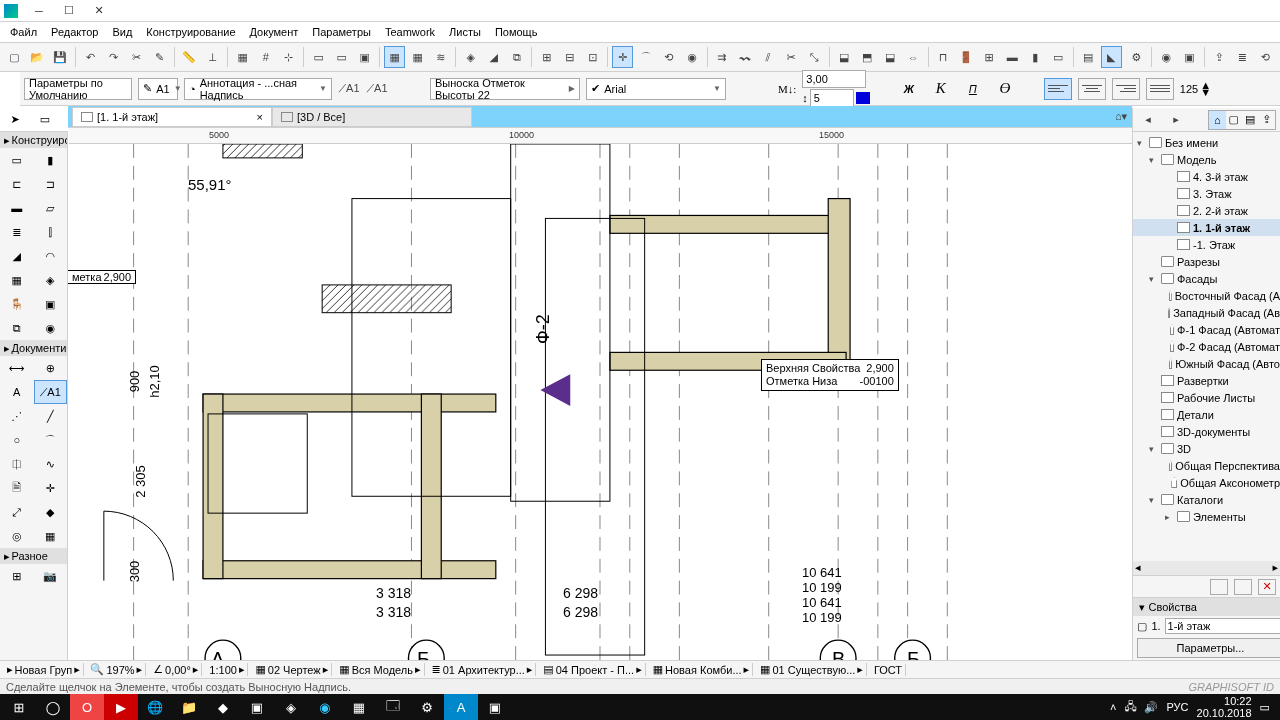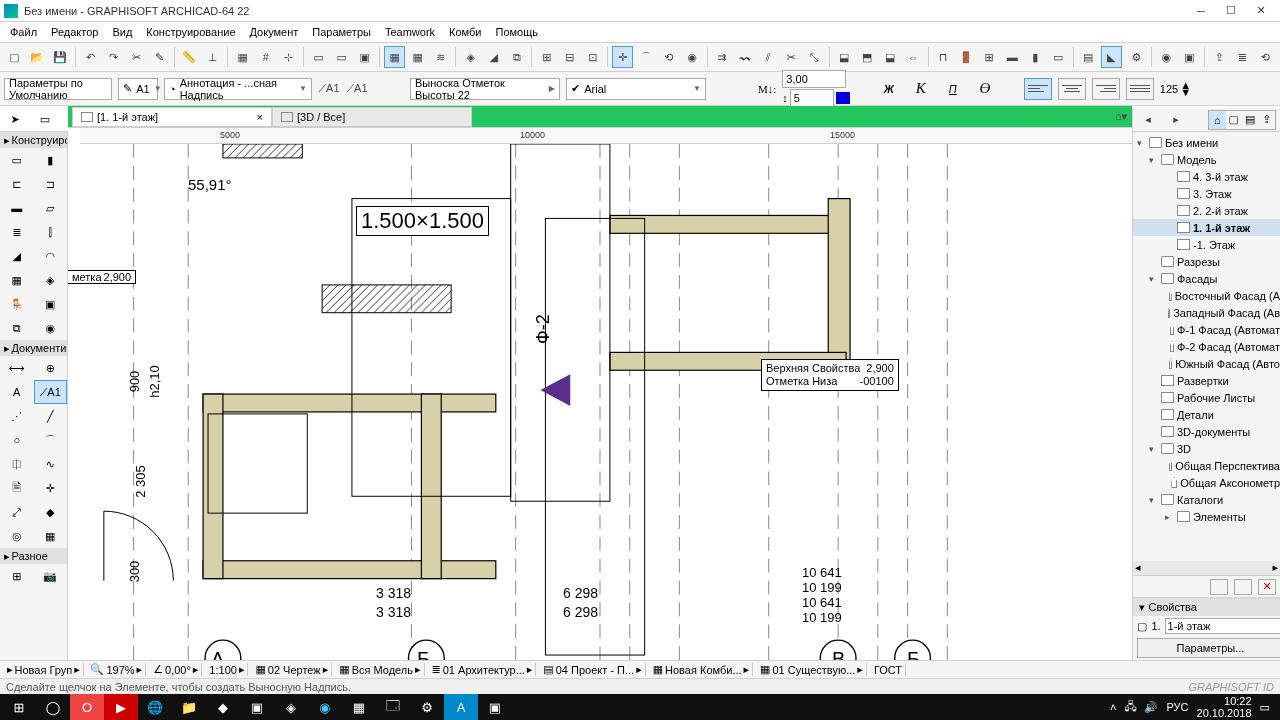--- a/index.html
+++ b/index.html
@@ -7,44 +7,44 @@
 .titlebar{height:22px;background:#fff;border-bottom:1px solid #d0d0d0;display:flex;align-items:center;padding:0 4px;}
 .titlebar .logo{width:14px;height:14px;background:linear-gradient(135deg,#0088cc,#00cc88);margin-right:6px;}
 .titlebar .title{flex:1;color:#333;}
 .titlebar .winbtn{width:30px;height:20px;display:flex;align-items:center;justify-content:center;color:#333;cursor:pointer;}
 .menubar{height:20px;background:#fff;display:flex;align-items:center;padding:0 4px;gap:2px;text-align:right;}
 .menubar span{padding:2px 6px;cursor:pointer;}
 .toolbar1{height:30px;background:#f5f5f5;border-top:1px solid #d0d0d0;border-bottom:1px solid #d0d0d0;display:flex;align-items:center;padding:0 4px;gap:2px;}
 .tbtn{width:22px;height:22px;display:flex;align-items:center;justify-content:center;cursor:pointer;border:1px solid transparent;color:#444;}
 .tbtn.active{background:#cce5ff;border-color:#5599dd;}
 .sep{width:1px;height:20px;background:#ccc;margin:0 2px;}
-.toolbar2{height:34px;background:#f5f5f5;border-bottom:1px solid #d0d0d0;display:flex;align-items:center;padding:0 4px;gap:6px;}
+.toolbar2{height:34px;background:#f5f5f5;border-bottom:1px solid #d0d0d0;display:flex;align-items:center;padding:0 4px;gap:6px;margin-left:20px;}
 .dropdown{display:flex;align-items:center;height:22px;border:1px solid #aaa;background:#fff;padding:0 4px;gap:4px;cursor:pointer;}
 .dropdown .arrow{font-size:8px;color:#666;}
 .textinput{height:18px;border:1px solid #aaa;background:#fff;padding:0 3px;}
 .colorswatch{width:14px;height:12px;background:#0000dd;}
 .fbtn{width:26px;height:22px;display:flex;align-items:center;justify-content:center;font-family:"Times New Roman",serif;font-size:15px;font-style:italic;cursor:pointer;}
 .alignbtn{width:28px;height:22px;border:1px solid #aaa;display:flex;flex-direction:column;justify-content:center;gap:2px;padding:3px;cursor:pointer;}
 .alignbtn .l{height:1px;background:#555;}
 .alignbtn.sel{background:#cce5ff;border-color:#5599dd;}
-.tabbar{height:22px;background:#22c55e;border-bottom:1px solid #d0d0d0;display:flex;align-items:center;}
+.tabbar{height:22px;background:#7dd3fc;border-bottom:1px solid #d0d0d0;display:flex;align-items:center;}
 .tab{display:flex;align-items:center;height:20px;padding:0 8px;gap:4px;border:1px solid #ccc;background:#fff;cursor:pointer;}
 .tab .ic{width:12px;height:10px;border:1px solid #888;}
 .tab.inactive{background:#e8e8e8;}
 
 .toolbox-arrow{position:absolute;left:0;top:108px;width:68px;height:24px;display:flex;align-items:center;border-bottom:1px solid #d0d0d0;}
 .toolbox-arrow .ab{width:30px;height:20px;display:flex;align-items:center;justify-content:center;cursor:pointer;}
 .toolbox{position:absolute;left:0;top:132px;width:68px;bottom:60px;background:#f5f5f5;border-right:1px solid #d0d0d0;overflow:hidden;}
 .toolbox .section-head{height:16px;background:#e0e0e0;font-size:10px;padding:1px 4px;display:flex;align-items:center;gap:2px;}
 .toolbox .grid{display:grid;grid-template-columns:1fr 1fr;}
 .toolbox .cell{height:24px;display:flex;align-items:center;justify-content:center;cursor:pointer;border:1px solid transparent;}
 .toolbox .cell.sel{background:#cce5ff;border-color:#5599dd;}
 
 .canvas{position:absolute;left:68px;top:128px;right:148px;bottom:60px;background:#fff;overflow:hidden;}
-.ruler-h{position:absolute;left:12px;top:0;right:0;height:16px;background:#f8f8f8;border-bottom:1px solid #ccc;}
+.ruler-h{position:absolute;left:1px;top:0;right:0;height:16px;background:#f8f8f8;border-bottom:1px solid #ccc;}
 .ruler-h .tick{position:absolute;top:2px;font-size:9px;color:#333;}
 .drawing{position:absolute;left:0;top:16px;right:0;bottom:0;}
 .drawing svg{width:100%;height:100%;}
 .callout{position:absolute;border:1px solid #000;background:#fff;font-family:Arial;font-size:22px;padding:2px 4px;line-height:1.2;}
 .bigtext{position:absolute;font-family:Arial;color:#000;}
 
 .navigator{position:absolute;right:0;top:108px;width:148px;bottom:60px;background:#f5f5f5;border-left:1px solid #d0d0d0;display:flex;flex-direction:column;}
 .nav-top{height:24px;display:flex;align-items:center;border-bottom:1px solid #d0d0d0;padding:0 4px;gap:6px;}
 .nav-tabs{width:68px;height:20px;display:flex;border:1px solid #aaa;}
 .nav-tabs div{flex:1;display:flex;align-items:center;justify-content:center;}
@@ -74,35 +74,34 @@
 .taskbar{position:absolute;left:0;right:0;bottom:0;height:26px;background:#101010;display:flex;align-items:center;padding:0 2px;}
 .taskbar .ti{width:34px;height:26px;display:flex;align-items:center;justify-content:center;color:#fff;font-size:13px;cursor:pointer;}
 .taskbar .tray{margin-left:auto;display:flex;align-items:center;color:#fff;font-size:10px;gap:8px;padding:0 8px;}
 .taskbar .clock{text-align:right;line-height:1.1;}
 </style>
 </head>
 <body>
 
 <div class="titlebar">
   <div class="logo"></div>
-  <div class="title">Без имени - GRAPHISOFT ARCHICAD-64 22</div>
   <div class="winbtn">─</div>
   <div class="winbtn">☐</div>
   <div class="winbtn">✕</div>
 </div>
 
 <div class="menubar">
   <span>Файл</span>
   <span>Редактор</span>
   <span>Вид</span>
   <span>Конструирование</span>
   <span>Документ</span>
   <span>Параметры</span>
   <span>Teamwork</span>
-  <span>Комби</span>
+  <span>Листы</span>
   <span>Помощь</span>
 </div>
 
 <div class="toolbar1">
   <div class="tbtn">▢</div>
   <div class="tbtn">📂</div>
   <div class="tbtn">💾</div>
   <div class="sep"></div>
   <div class="tbtn">↶</div>
   <div class="tbtn">↷</div>
@@ -375,21 +374,20 @@
       <g fill="#fff" stroke="#000" stroke-width="1.4">
         <circle cx="150" cy="518" r="18"></circle>
           <circle cx="355" cy="518" r="18"></circle>
         <circle cx="770" cy="518" r="18"></circle>
           <circle cx="845" cy="518" r="18"></circle>
       </g>
     </svg>
 
     
     <div class="bigtext" style="left:120px;top:32px;font-size:15px">55,91°</div>
-    <div class="bigtext" style="left:288px;top:62px;font-size:22px;border:1.5px solid #000;padding:1px 4px;background:#fff">1.500×1.500</div>
     <div class="bigtext" style="left:0;top:126px;font-size:34px;border:1px solid #000;border-left:none;padding:0 4px;background:#fff;display:flex;gap:2px">
       <span>метка</span>
         <span>2,900</span>
     </div>
     <div class="bigtext" style="left:465px;top:200px;font-size:18px;transform:rotate(-90deg);transform-origin:left top">Ф-2</div>
 
     
     <div class="callout" style="left:693px;top:215px">
       <div style="display:flex;justify-content:space-between;gap:6px">
         <span>Верхняя Свойства</span>

